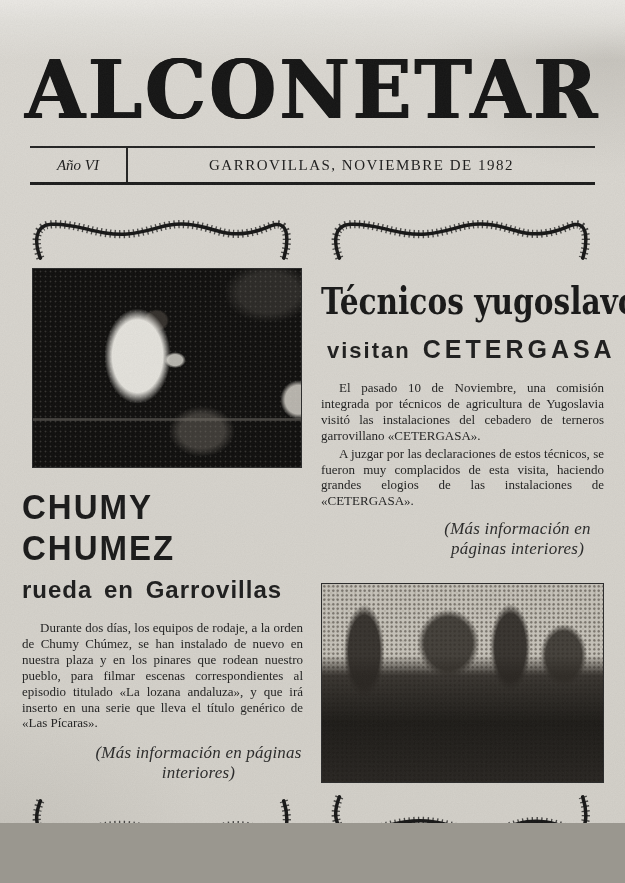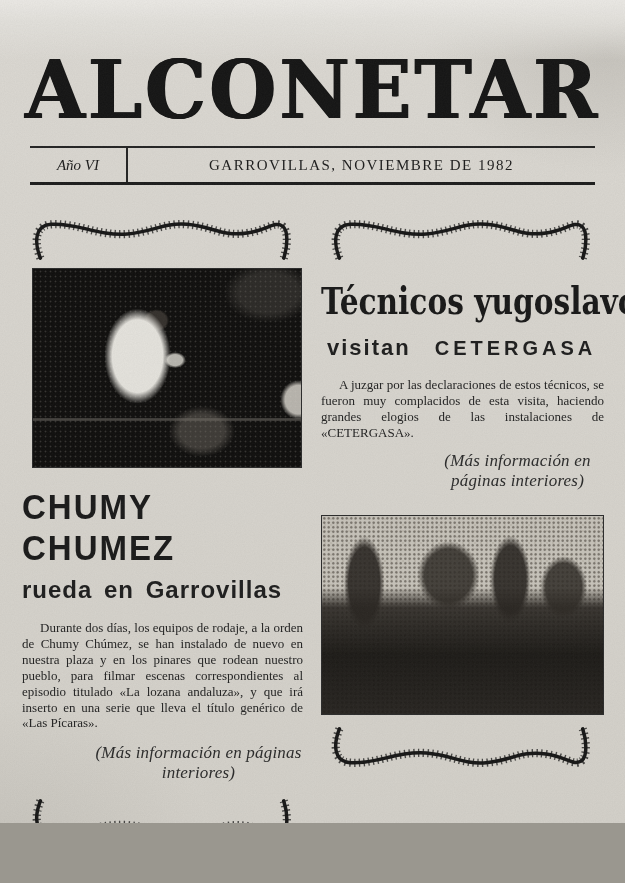--- a/index.html
+++ b/index.html
@@ -80,24 +80,24 @@
     margin:10px 0 4px;font-family:"Liberation Sans", sans-serif;font-weight:700;
     font-size:24px;letter-spacing:1px;word-spacing:4px;color:#1d1d1d;
   }
   .hl-right-1{
     margin:16px 0 0;font-family:"DejaVu Serif", serif;font-weight:bold;
     font-size:38px;white-space:nowrap;color:#171717;
     transform:scaleX(0.78);transform-origin:0 50%;
   }
   .hl-right-2{
     margin:12px 0 0;font-family:"Liberation Sans", sans-serif;font-weight:700;color:#1d1d1d;
-    display:flex;align-items:baseline;gap:24px;padding-left:6px;
+    display:flex;align-items:baseline;gap:12px;padding-left:6px;
   }
   .hl-right-2 .small{font-size:22px;letter-spacing:2px;}
-  .hl-right-2 .big{font-size:20px;letter-spacing:4px;}
+  .hl-right-2 .big{font-size:25px;letter-spacing:4px;}
 
   
   .body-text{margin-top:16px;font-size:13px;line-height:15.9px;text-align:justify;color:#222;}
   .body-text p{margin:0;text-indent:18px;}
   .body-text p + p{margin-top:2px;}
   .note{
     margin-top:12px;font-size:17px;font-style:italic;color:#2a2a2a;
     text-align:center;padding-left:70px;letter-spacing:.2px;
   }
   .col-right .note{padding-left:110px;margin-top:10px;}
@@ -156,20 +156,21 @@
           <use href="#ribbon-shape"></use>
         </svg>
 
       <div class="hl-right-1">Técnicos yugoslavos</div>
       <div class="hl-right-2">
         <span class="small">visitan</span>
         <span class="big">CETERGASA</span>
       </div>
 
       <div class="body-text">
+        <p>El pasado 10 de Noviembre, una comisión integrada por técnicos de agricultura de Yugoslavia visitó las instalaciones del cebadero de terneros garrovillano «CETERGASA».</p>
         <p>A juzgar por las declaraciones de estos técnicos, se fueron muy complacidos de esta visita, haciendo grandes elogios de las instalaciones de «CETERGASA».</p>
       </div>
 
       <div class="note">(Más información en páginas interiores)</div>
 
       <div class="photo photo-group"></div>
 
       <svg class="ribbon flip ribbon-bottom" viewBox="0 0 283 58">
           <use href="#ribbon-shape"></use>
         </svg>

